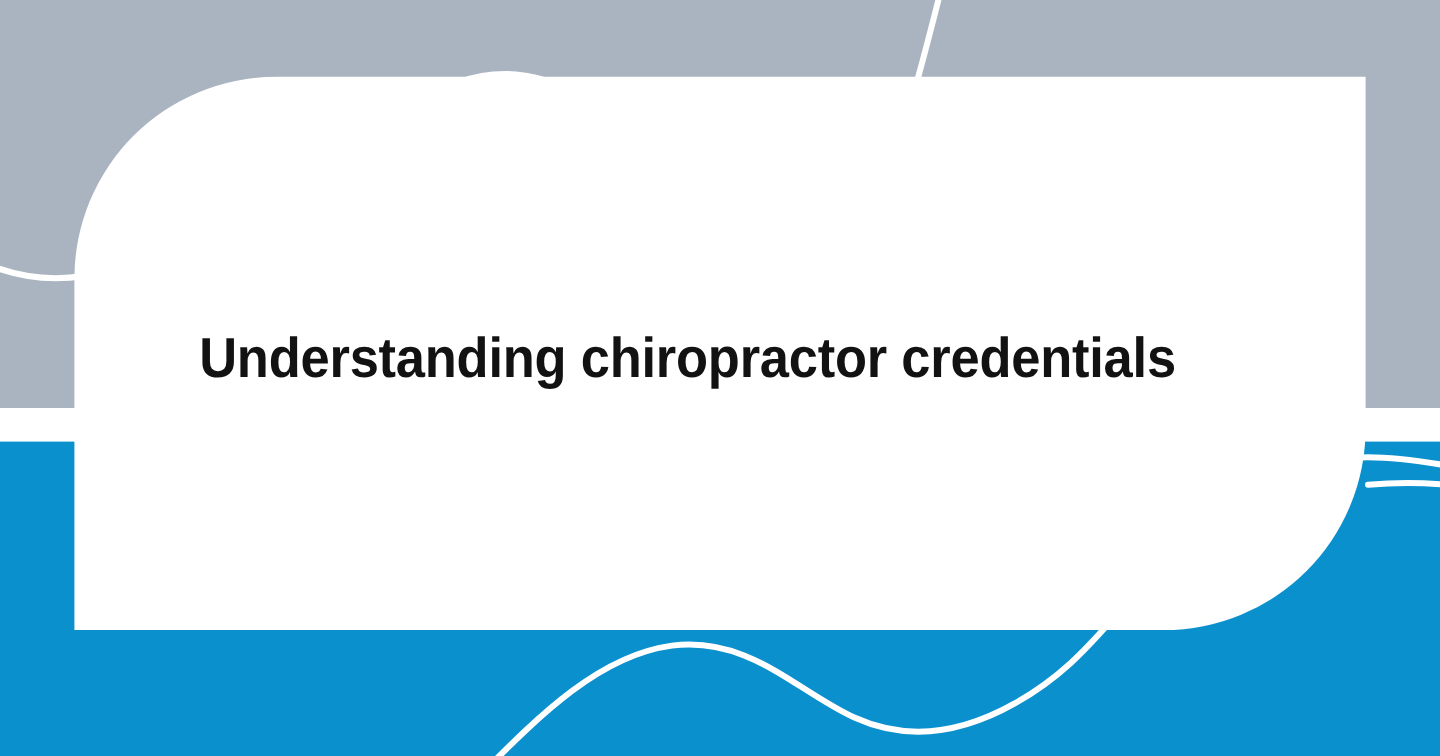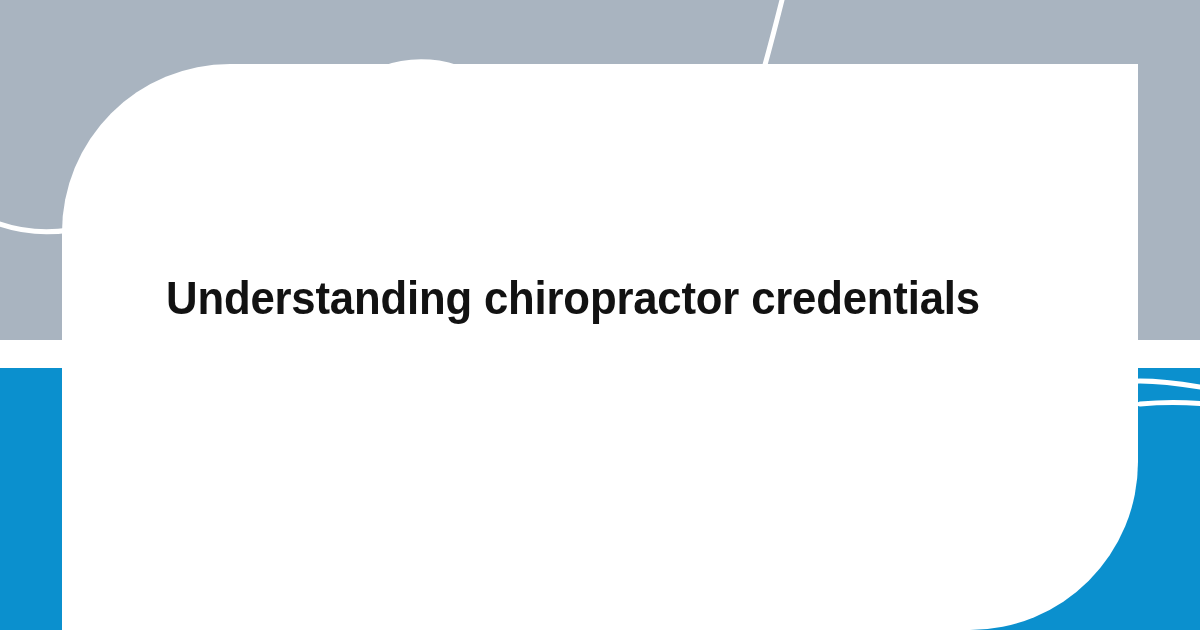--- a/index.html
+++ b/index.html
@@ -57,21 +57,21 @@
   }
   #deco-lines-back { z-index: 2; }
   #deco-lines-front { z-index: 4; }
 
   
   #content-card {
     position: absolute;
     left: 62px;
     top: 64px;
     width: 1076px;
-    height: 566px;
+    height: 461px;
     background: #ffffff;
     border-radius: 168px 0 168px 0;
     z-index: 3;
     box-sizing: border-box;
   }
 
   #title-block {
     position: absolute;
     left: 104px;
     top: 206px;

